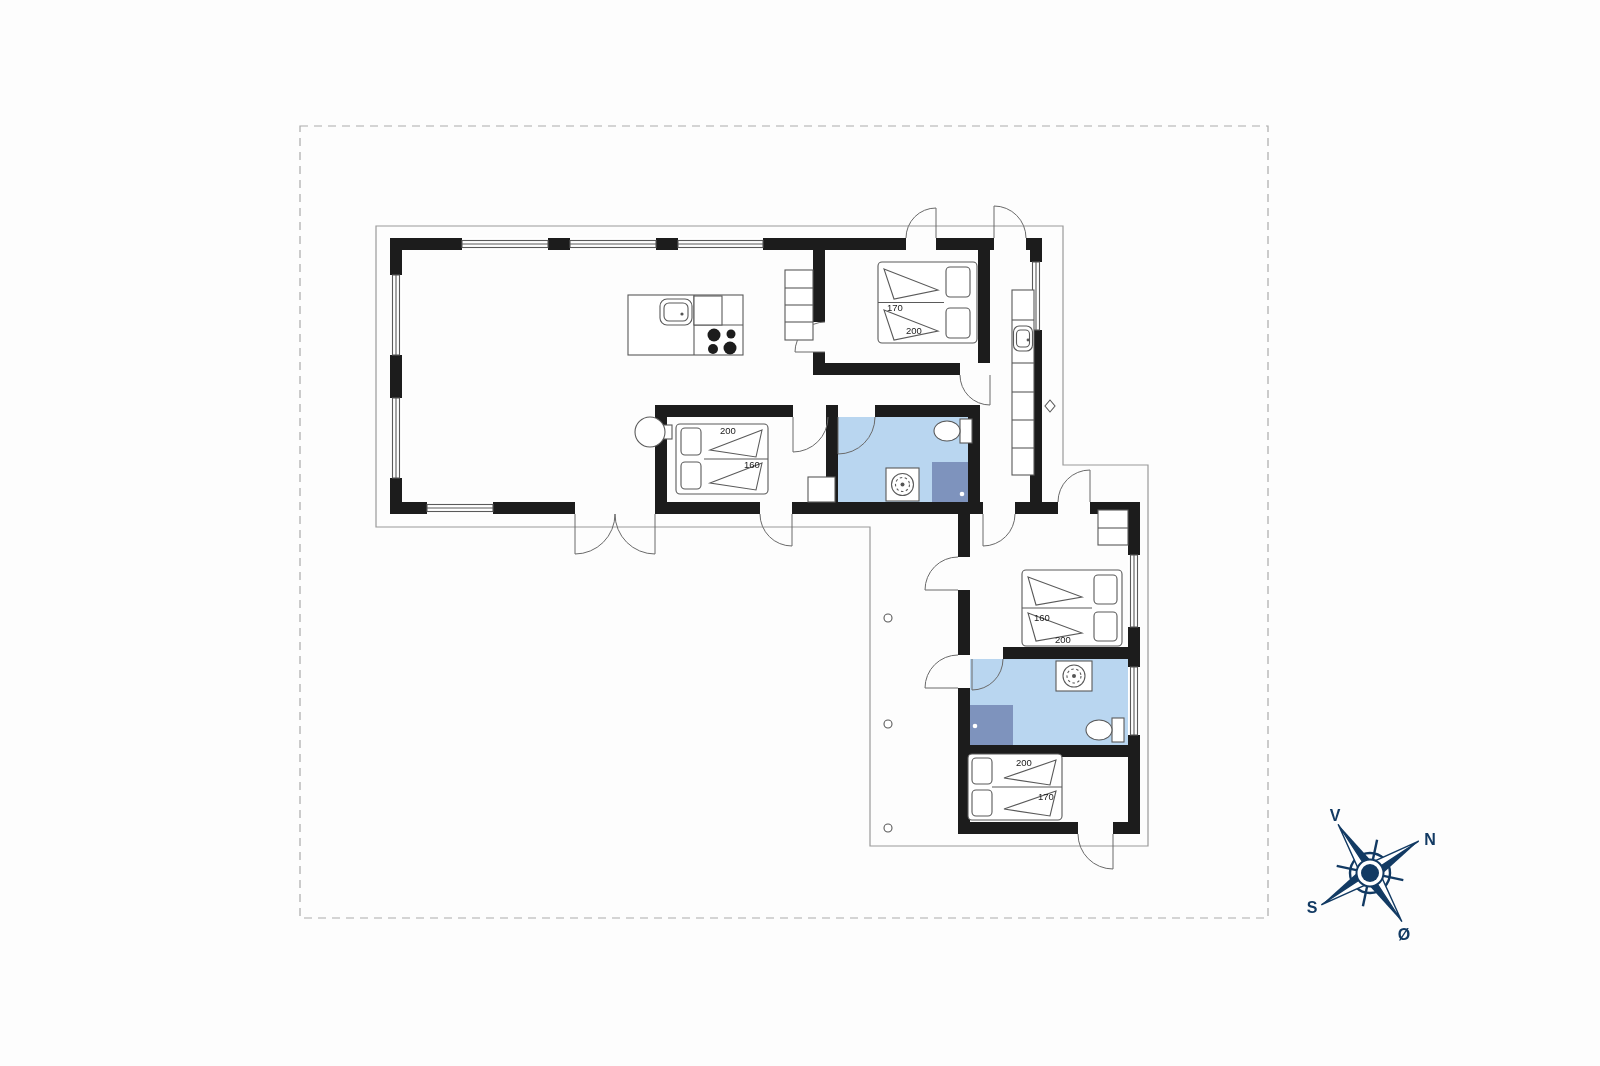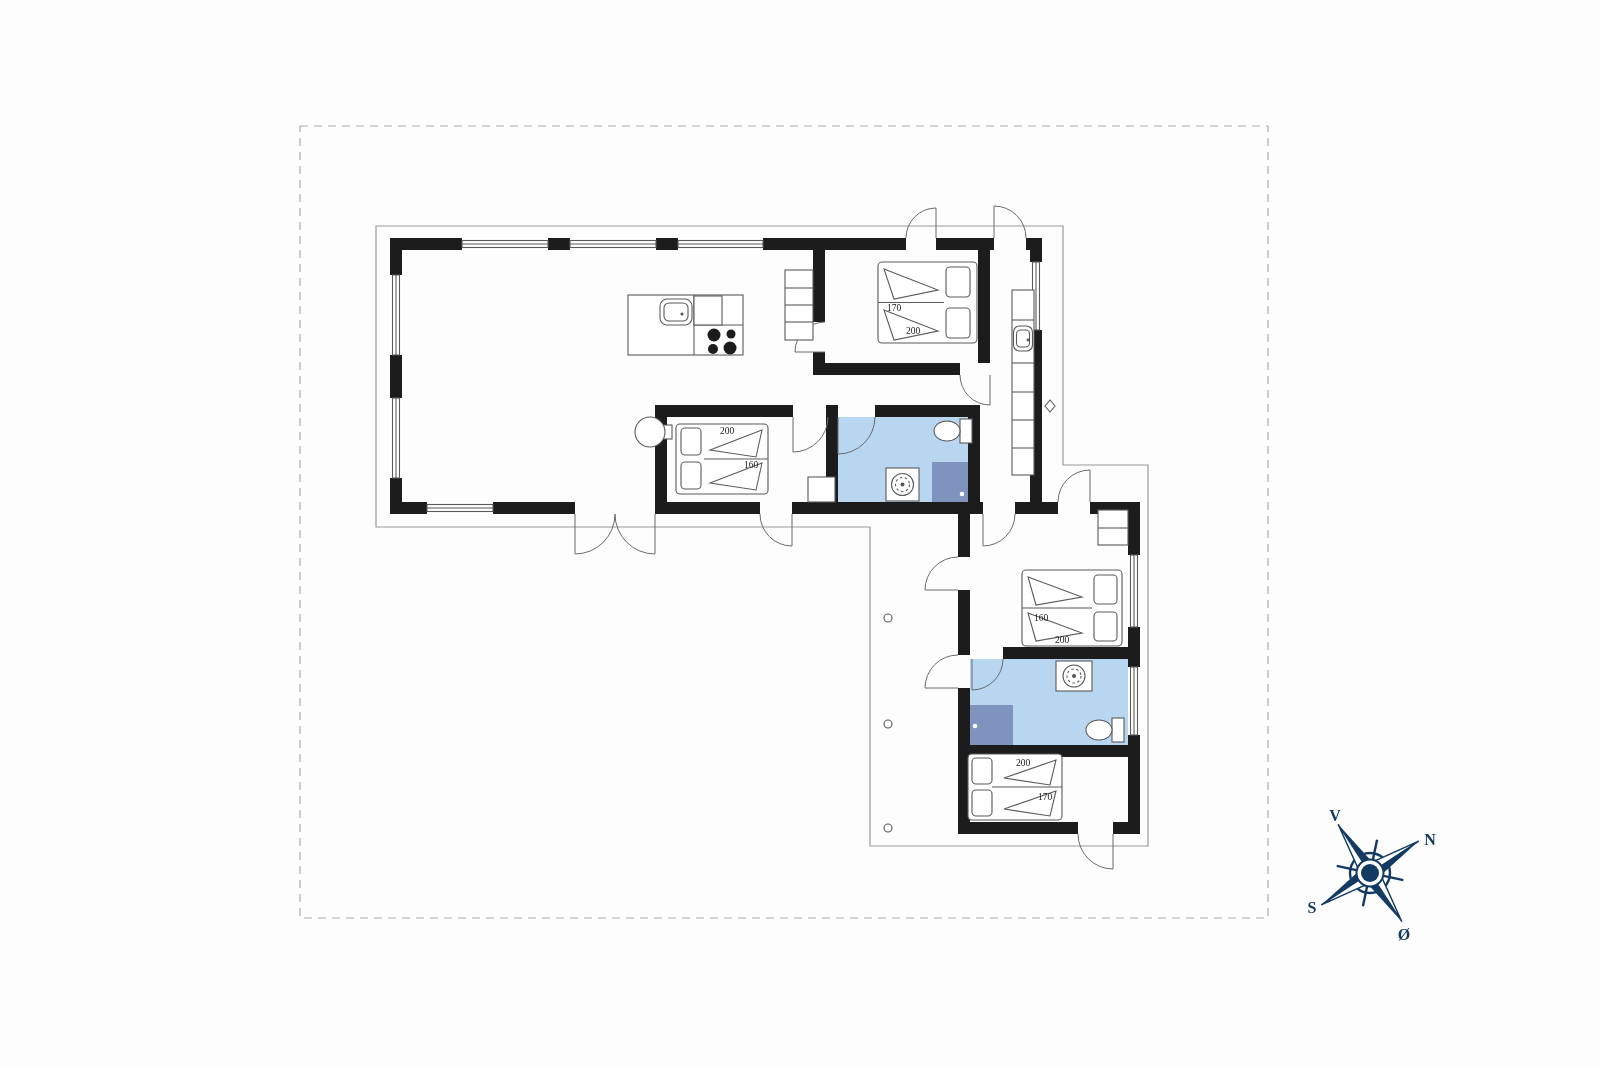--- a/index.html
+++ b/index.html
@@ -1,17 +1,17 @@
 <!DOCTYPE html>
 <html><head>
 <meta charset="utf-8">
 <style>
   html,body{margin:0;padding:0;background:#ffffff;}
   .stage{position:relative;width:1600px;height:1066px;background:#fdfdfd;overflow:hidden;
-         font-family:Liberation Serif, serif;}
+         font-family:Liberation Sans, sans-serif;}
   svg{display:block}
   .wall{fill:#1c1c1c;stroke:none}
   .thin{stroke:#5a5a5a;stroke-width:1.1;fill:none}
   .thinfill{stroke:#5a5a5a;stroke-width:1.1;fill:#ffffff}
   .arc{stroke:#6a6a6a;stroke-width:1;fill:none}
   .eaves{stroke:#9a9a9a;stroke-width:1.2;fill:none}
   .plot{stroke:#ababab;stroke-width:1.2;fill:none;stroke-dasharray:8 6}
   .bathfloor{fill:#b9d6f0;stroke:none}
   .shower{fill:#7e93bd;stroke:none}
   .lbl{font-size:9.5px;fill:#1a1a1a}

